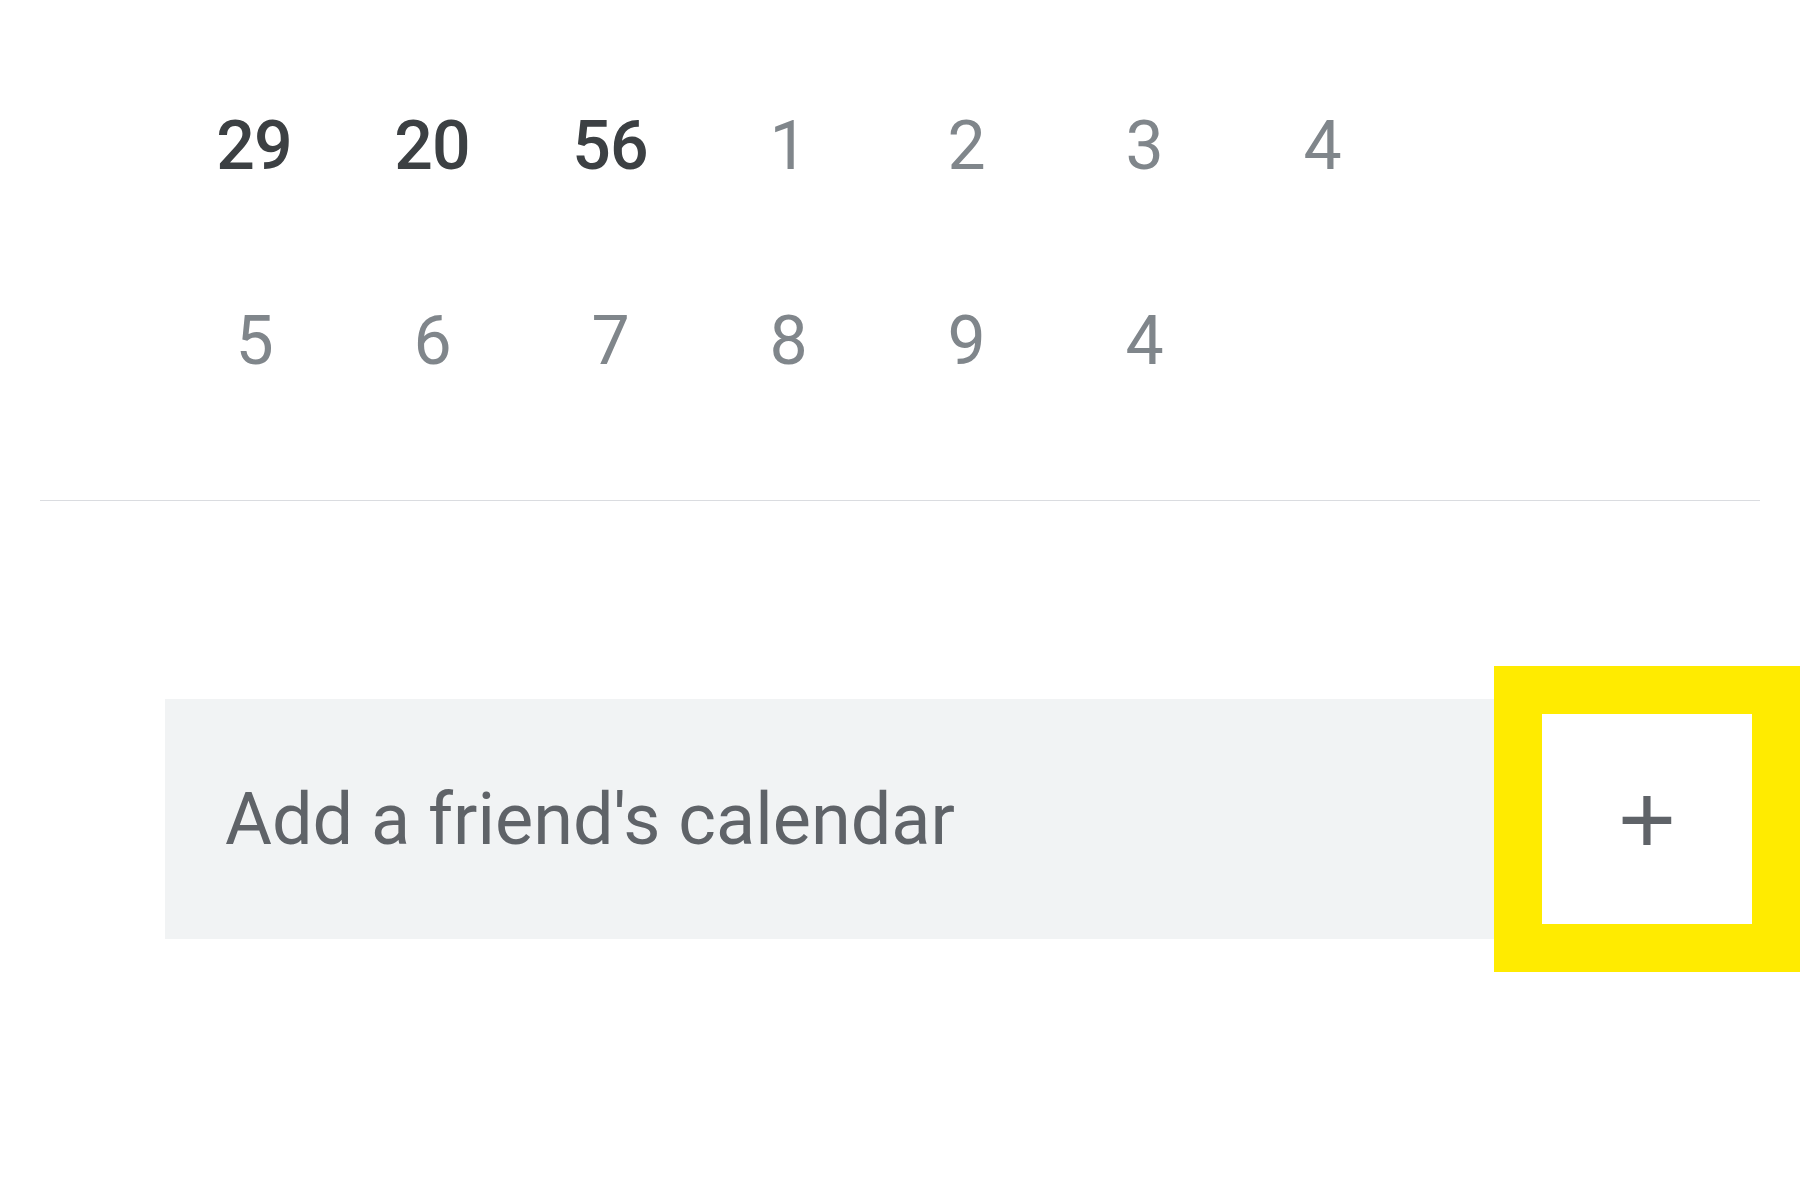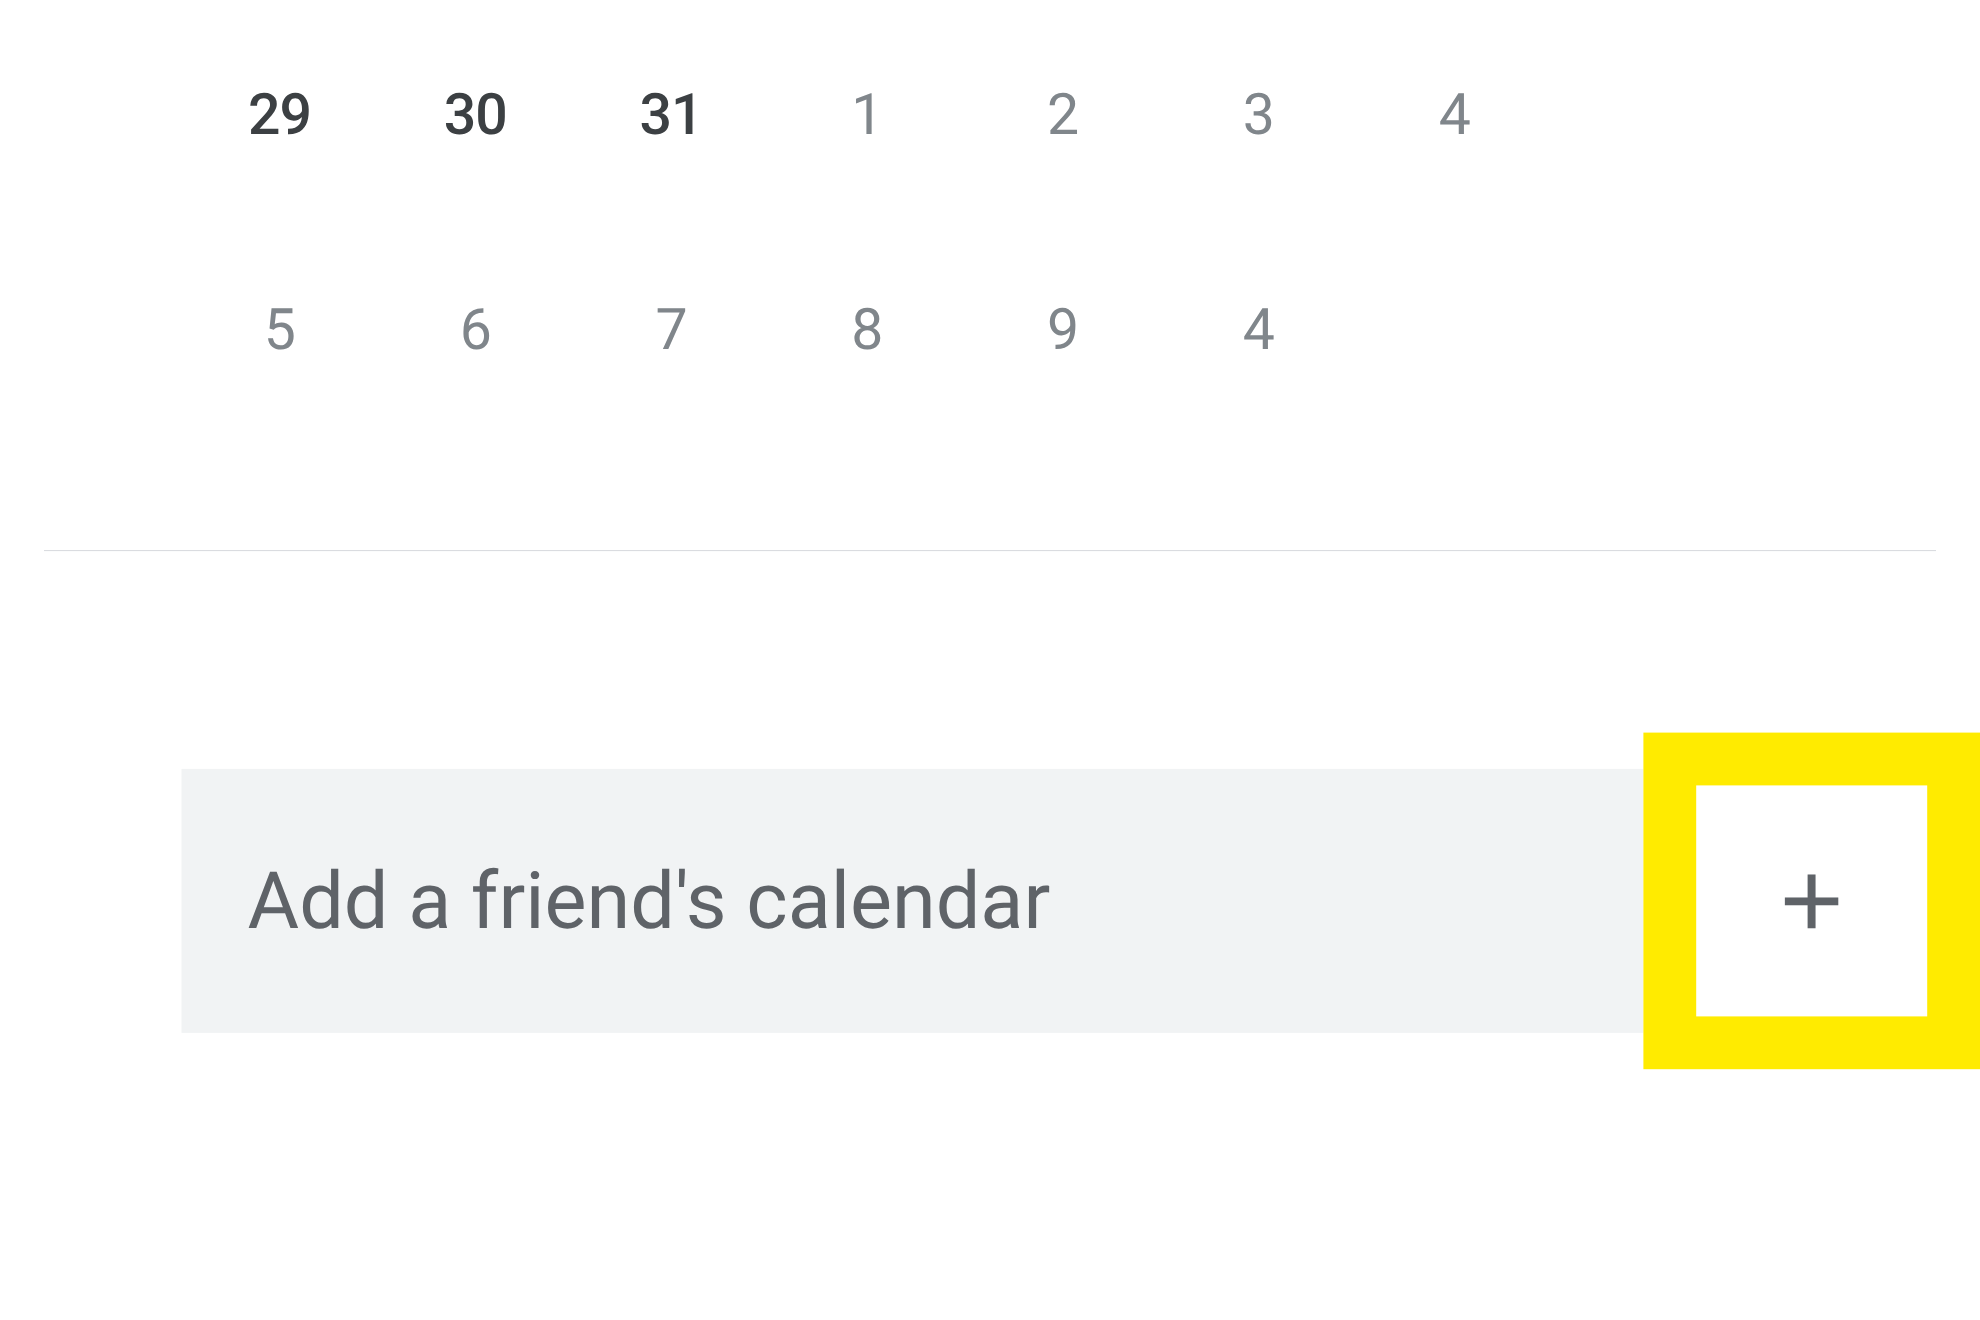--- a/index.html
+++ b/index.html
@@ -25,24 +25,25 @@
     }
     .calendar-cell {
       width: 178px;
       height: 195px;
       display: flex;
       align-items: flex-start;
       justify-content: center;
       padding-top: 24px;
     }
     .day-number {
-      font-size: 52px;
+      font-size: 68px;
       color: #80868b;
       font-weight: 400;
       letter-spacing: -1px;
+      margin-top: 32px;
     }
     .day-number.current-month {
       color: #3c4043;
       font-weight: 500;
     }
     .divider {
       height: 1px;
       background: #dadce0;
       margin: 60px 40px 0 40px;
     }
@@ -94,24 +95,24 @@
   </style>
 </head>
 <body>
 
 <div class="calendar-container">
   <div class="calendar-row">
     <div class="calendar-cell">
       <span class="day-number current-month">29</span>
     </div>
     <div class="calendar-cell">
-      <span class="day-number current-month">30</span>
+      <span class="day-number current-month">20</span>
     </div>
     <div class="calendar-cell">
-      <span class="day-number current-month">31</span>
+      <span class="day-number current-month">56</span>
     </div>
     <div class="calendar-cell">
       <span class="day-number">1</span>
     </div>
     <div class="calendar-cell">
       <span class="day-number">2</span>
     </div>
     <div class="calendar-cell">
       <span class="day-number">3</span>
     </div>

